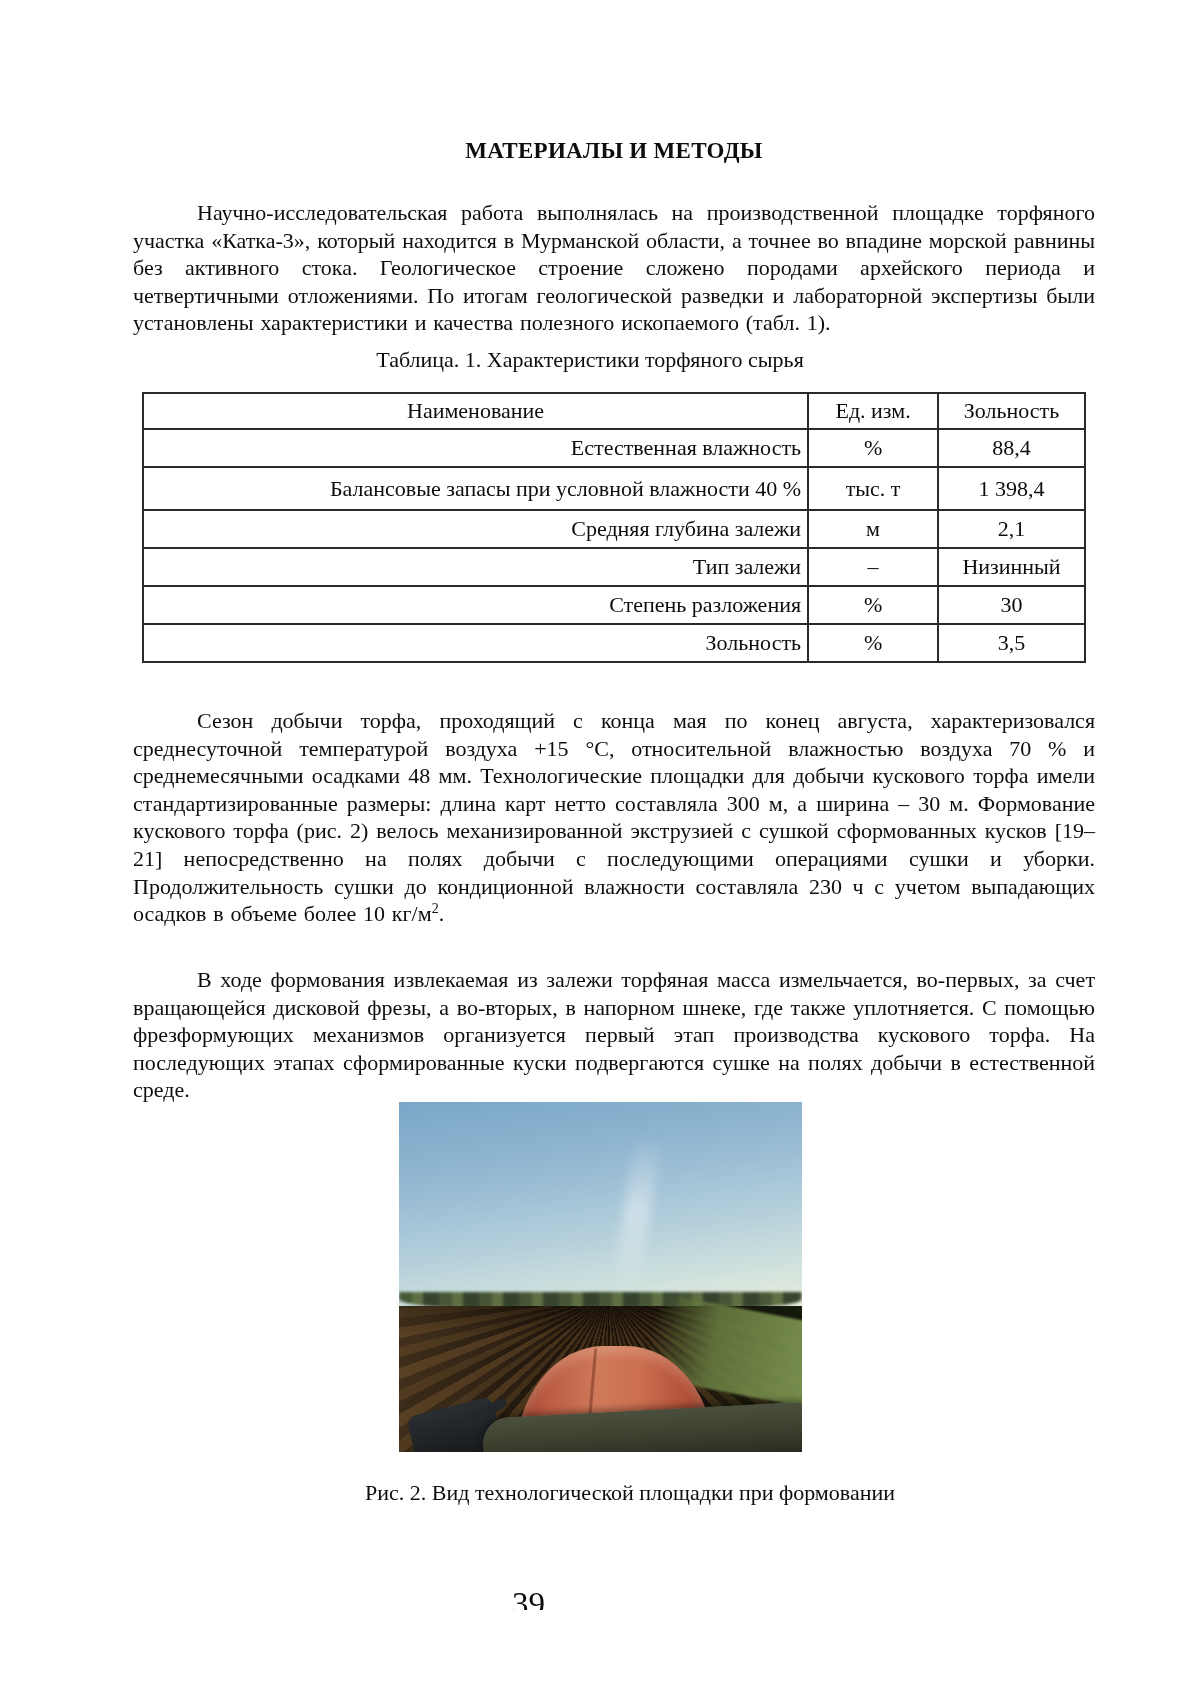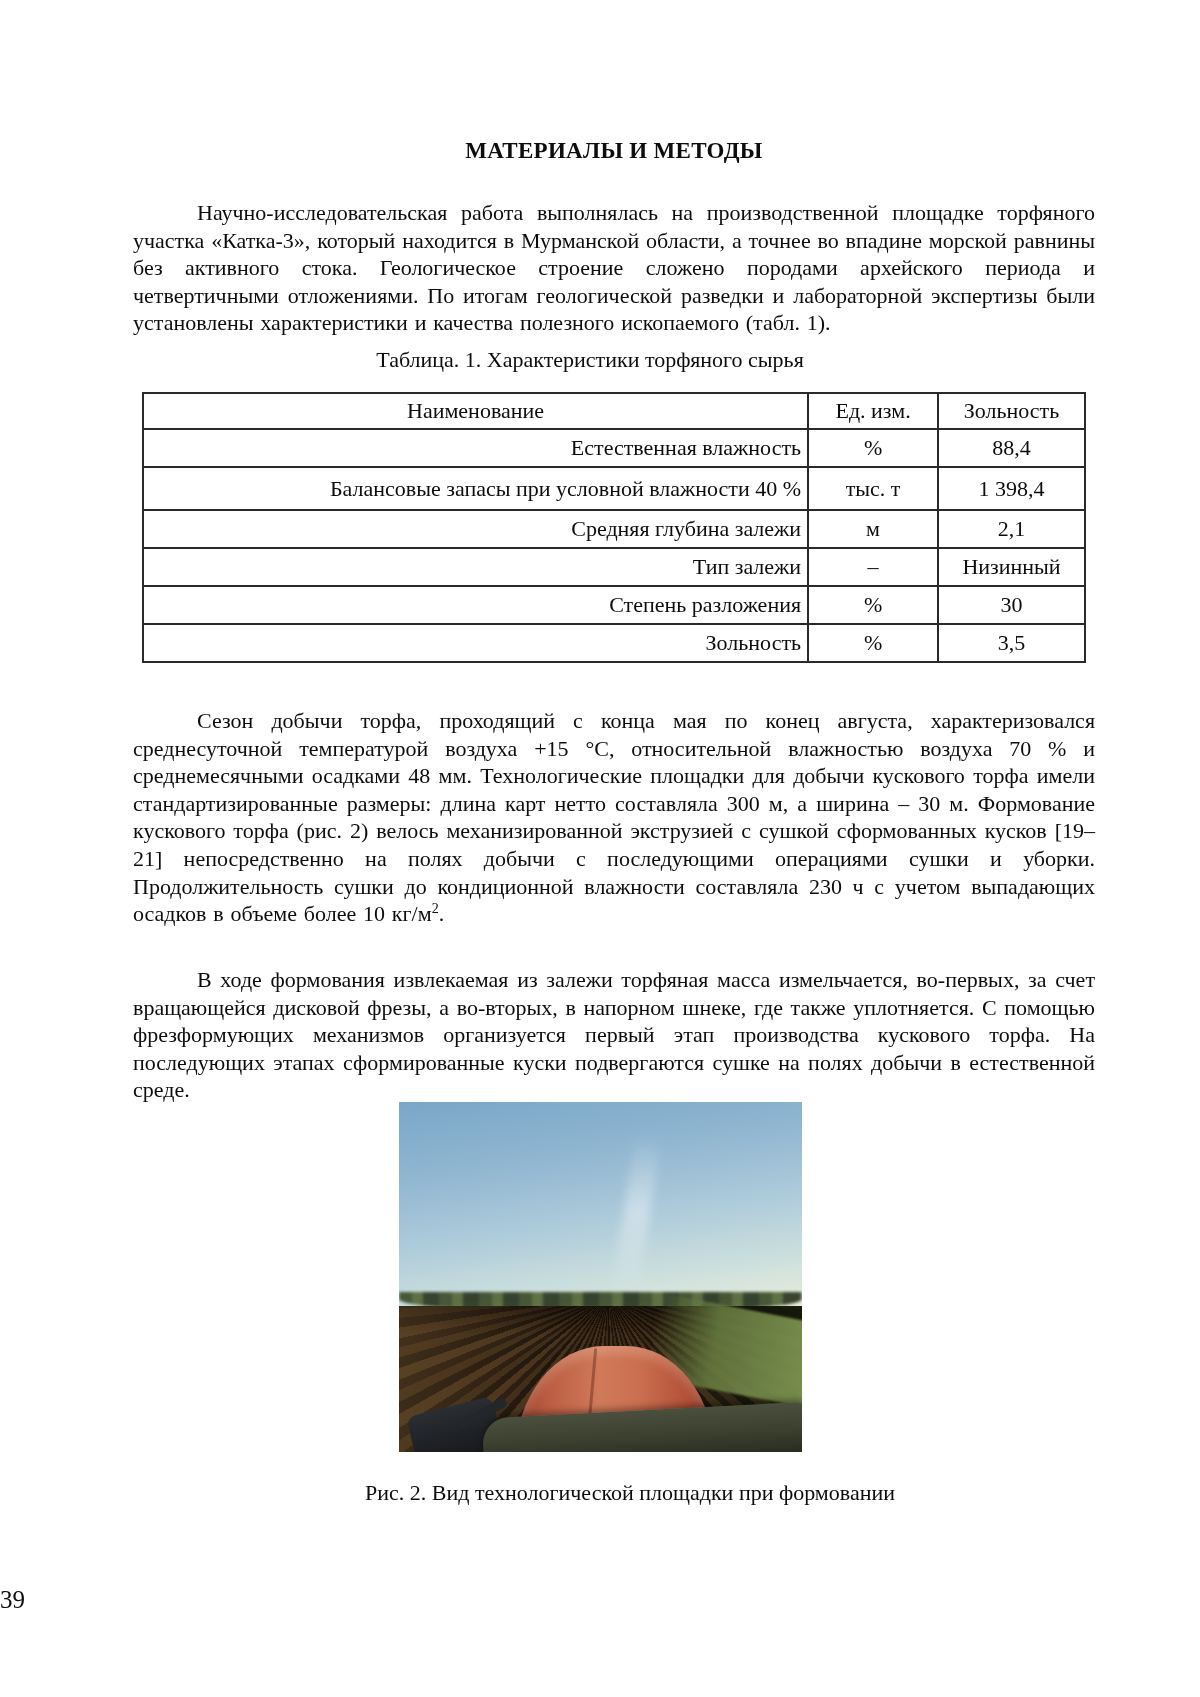--- a/index.html
+++ b/index.html
@@ -106,21 +106,21 @@
   }
   .wiper-arm{
     position:absolute;bottom:34px;left:58px;width:52px;height:9px;
     transform:rotate(-28deg);border-radius:4px;background:#23262a;
   }
   
 
   .fig-caption{top:1480px;left:0;width:1200px;text-align:center;font-size:22px;padding-left:30px;}
   .footer{top:1546px;left:0;width:1200px;text-align:center;
     font-style:italic;font-size:19.5px;line-height:26px;}
-  .pagenum{top:1586px;left:0;width:1057px;text-align:left;font-size:25px;}
+  .pagenum{top:1586px;left:0;width:1057px;text-align:center;font-size:33px;}
 </style>
 </head>
 <body>
 
 <div class="page">
 
   <div class="abs heading">МАТЕРИАЛЫ И МЕТОДЫ</div>
 
   <p class="abs para p1"><span>Научно-исследовательская работа выполнялась на производственной площадке торфяного участка «Катка-3», который находится в Мурманской области, а точнее во впадине морской равнины без активного стока. Геологическое строение сложено породами архейского периода и четвертичными отложениями. По итогам геологической разведки и лабораторной экспертизы были установлены характеристики и качества полезного ископаемого (табл. 1).</span></p>
 

